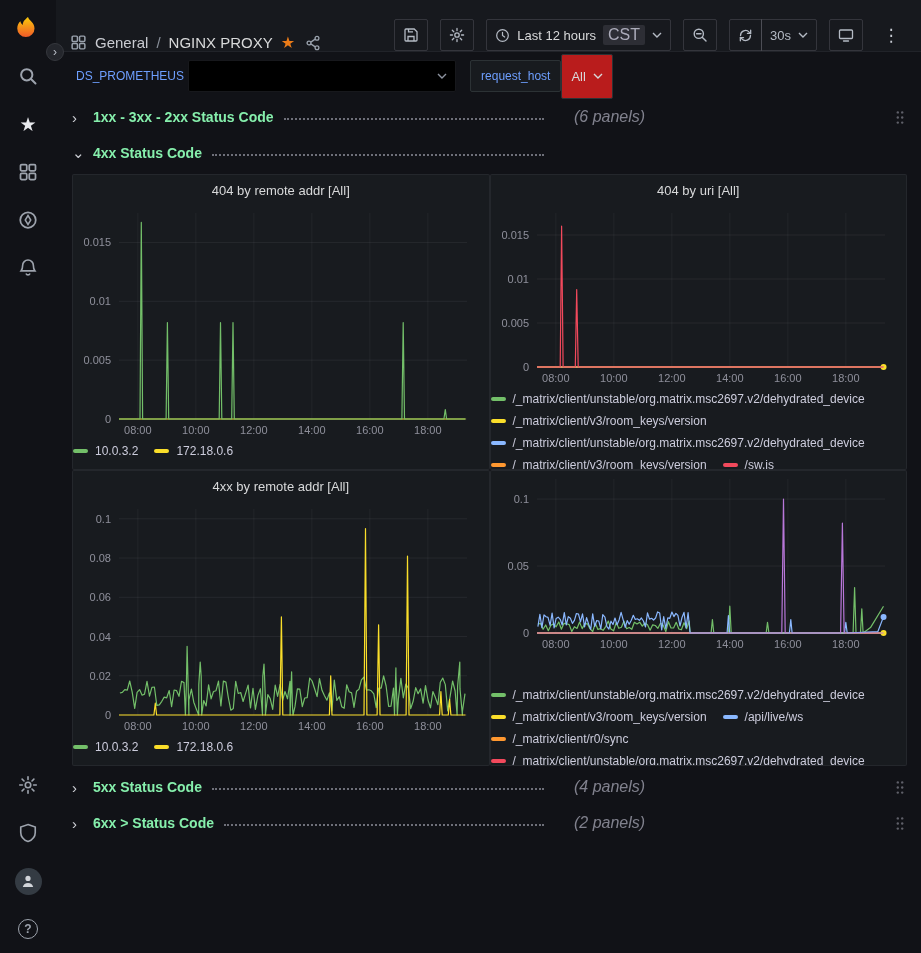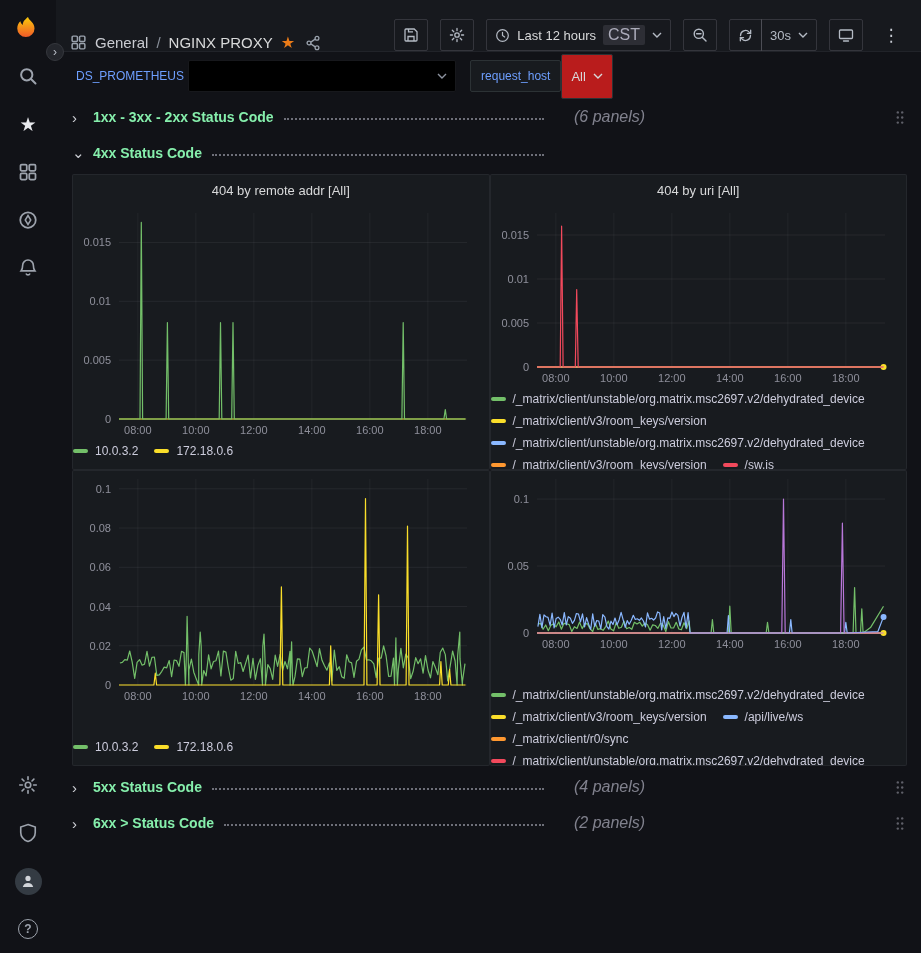--- a/index.html
+++ b/index.html
@@ -401,20 +401,21 @@
                 <span class="swatch" style="background: rgb(255, 152, 48);"></span>
                 <span>/_matrix/client/v3/room_keys/version</span>
               </span>
               <span class="legend-item">
                 <span class="swatch" style="background: rgb(242, 73, 92);"></span>
                 <span>/sw.js</span>
               </span>
             </div>
         </section>
         <section class="panel">
+          <div class="panel-hdr">4xx by remote addr [All]</div>
           <div class="chart-box"><svg width="404" height="234">
                 <line x1="62.85000000000001" y1="8" x2="62.85000000000001" y2="214" stroke="rgba(204,204,220,0.06)"></line>
                 <text x="62.85000000000001" y="229" text-anchor="middle" fill="rgba(204,204,220,0.65)" font-size="11" font-family="Liberation Sans, DejaVu Sans, sans-serif">08:00</text>
                 <line x1="120.85" y1="8" x2="120.85" y2="214" stroke="rgba(204,204,220,0.06)"></line>
                 <text x="120.85" y="229" text-anchor="middle" fill="rgba(204,204,220,0.65)" font-size="11" font-family="Liberation Sans, DejaVu Sans, sans-serif">10:00</text>
                 <line x1="178.85" y1="8" x2="178.85" y2="214" stroke="rgba(204,204,220,0.06)"></line>
                 <text x="178.85" y="229" text-anchor="middle" fill="rgba(204,204,220,0.65)" font-size="11" font-family="Liberation Sans, DejaVu Sans, sans-serif">12:00</text>
                 <line x1="236.84999999999997" y1="8" x2="236.84999999999997" y2="214" stroke="rgba(204,204,220,0.06)"></line>
                 <text x="236.84999999999997" y="229" text-anchor="middle" fill="rgba(204,204,220,0.65)" font-size="11" font-family="Liberation Sans, DejaVu Sans, sans-serif">14:00</text>
                 <line x1="294.84999999999997" y1="8" x2="294.84999999999997" y2="214" stroke="rgba(204,204,220,0.06)"></line>

